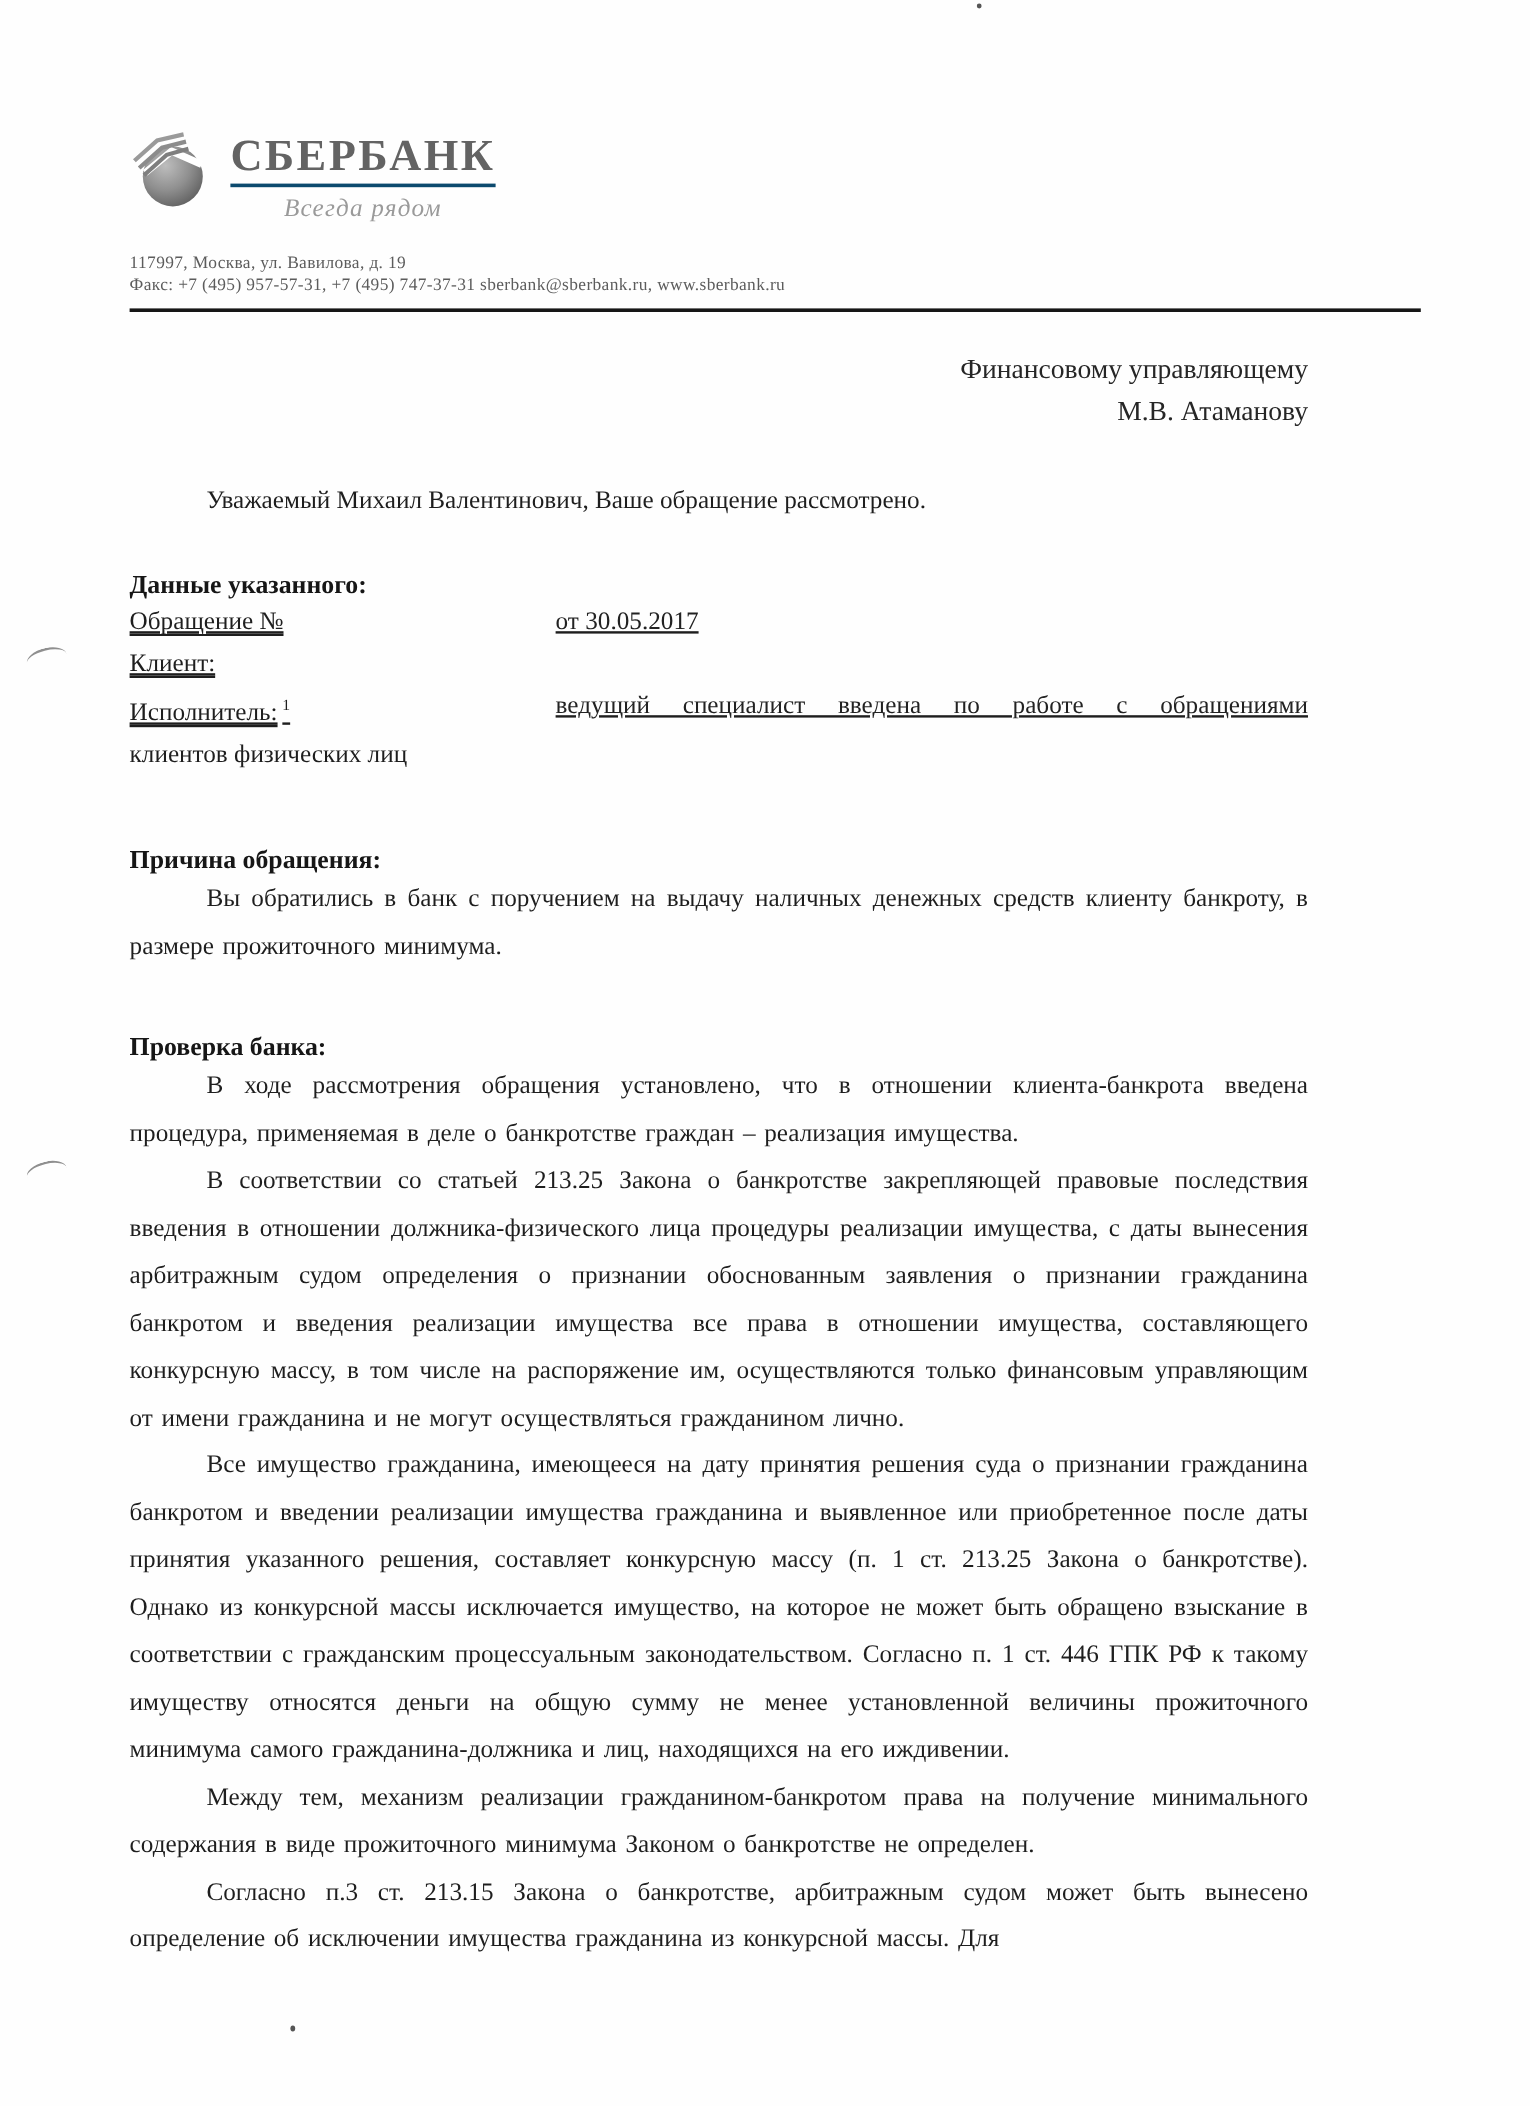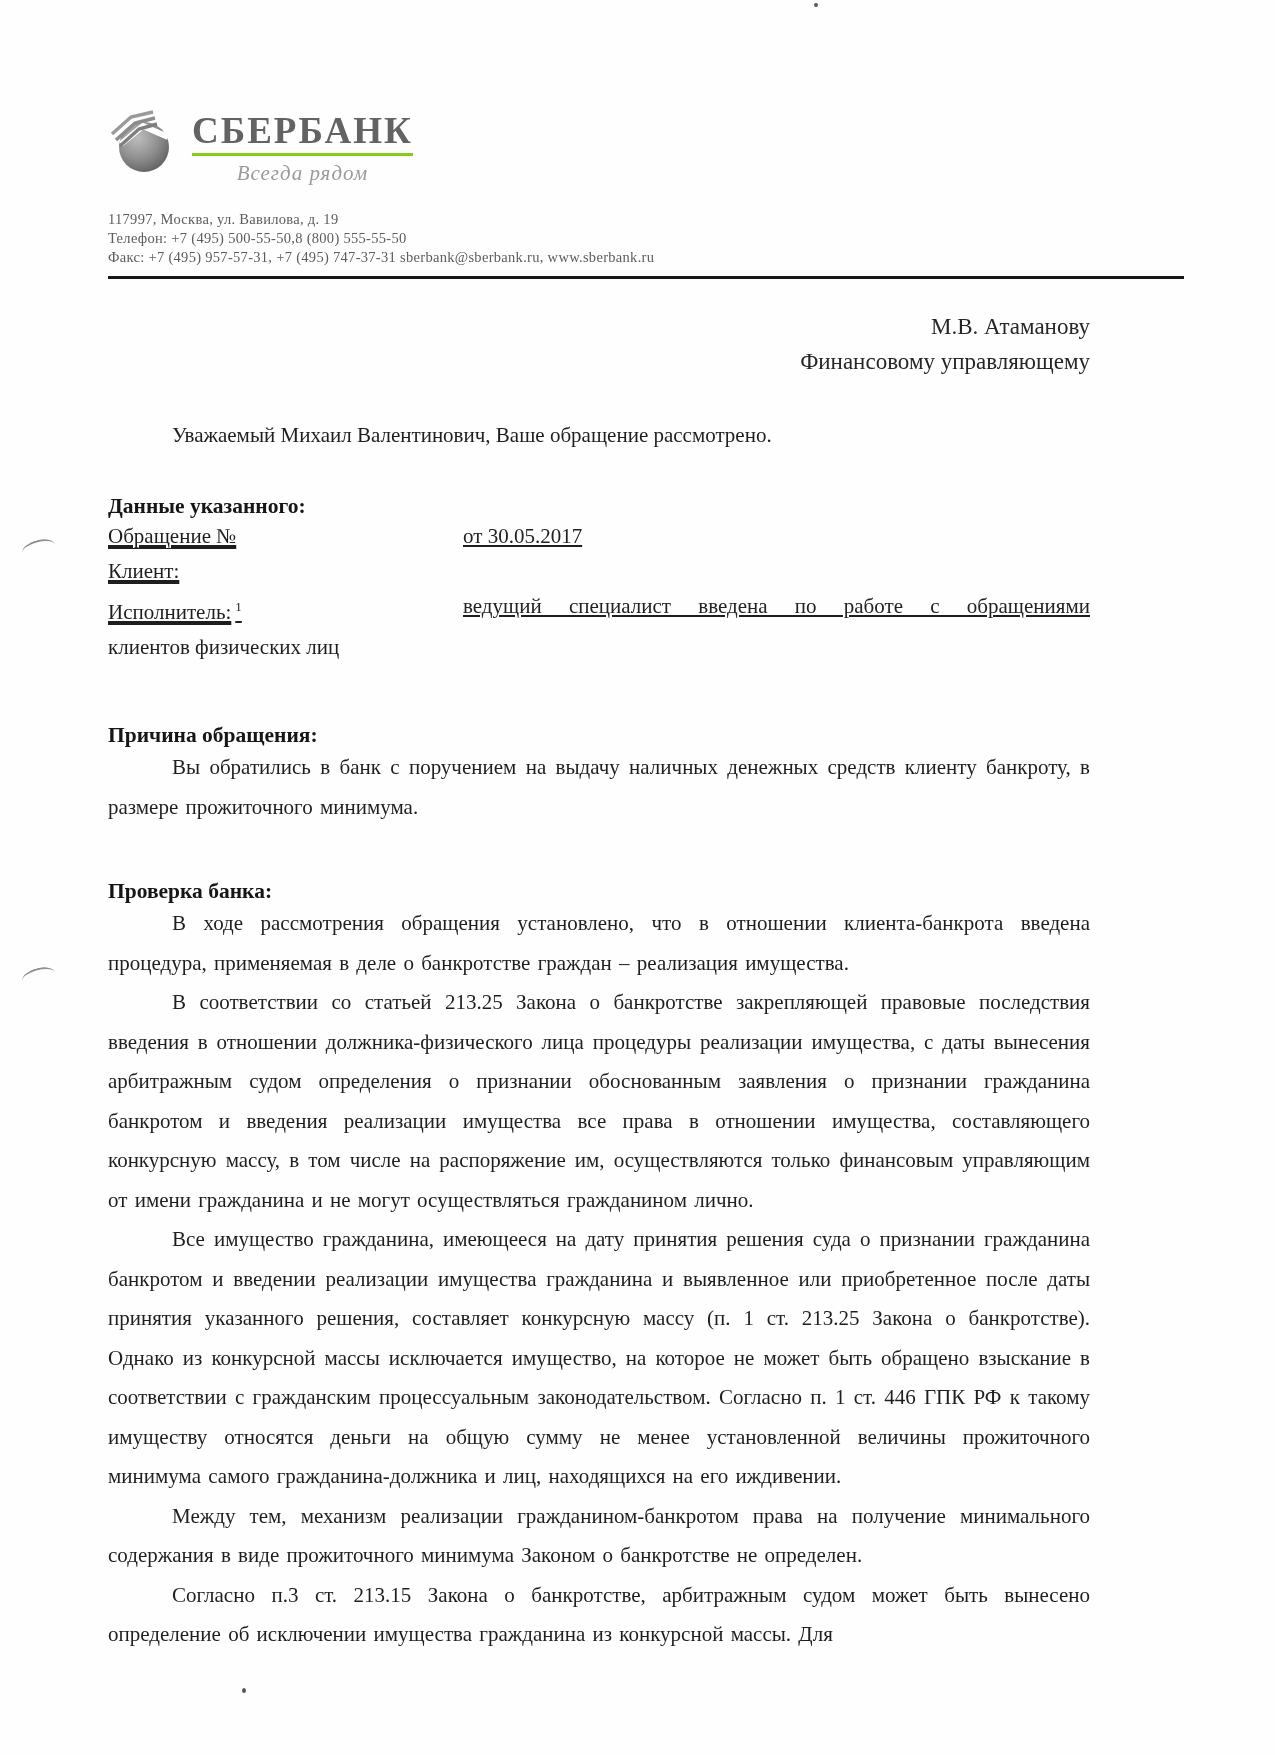--- a/index.html
+++ b/index.html
@@ -13,21 +13,21 @@
     color:#1e1e1e;
   }
   .content{position:absolute;left:108px;top:104px;width:982px;}
 
   
   .logo-row{display:flex;align-items:flex-start;gap:14px;}
   .logo-svg{flex:0 0 auto;}
   .brand-block{padding-top:8px;}
   .brand{
     font-size:37px;font-weight:bold;letter-spacing:2px;color:#636363;
-    border-bottom:3px solid #84cc16;padding-bottom:4px;line-height:1;
+    border-bottom:3px solid #0c4a6e;padding-bottom:4px;line-height:1;
   }
   .tagline{
     font-style:italic;font-size:21px;color:#9a9a9a;
     text-align:center;margin-top:5px;letter-spacing:1px;
   }
   .addr{margin-top:24px;font-size:14.5px;line-height:19px;color:#5c5c5c;letter-spacing:.3px;}
   .rule{margin-top:9px;height:3px;background:#161616;width:1076px;}
 
   
   .recipient{margin-top:30px;text-align:right;font-size:23px;line-height:35px;color:#262626;}
@@ -93,29 +93,28 @@
           <path d="M8 36 L27 19 L47 14" fill="none" stroke="#8c8c8c" stroke-width="3.5"></path>
           <path d="M12 42 L31 25 L49 20" fill="none" stroke="#7f7f7f" stroke-width="3.5"></path>
         </svg>
         <div class="brand-block">
           <div class="brand">СБЕРБАНК</div>
           <div class="tagline">Всегда рядом</div>
         </div>
       </div>
       <div class="addr">
         <div>117997, Москва, ул. Вавилова, д. 19</div>
-        <div>Телефон: +7 (495) 500-55-50,8 (800) 555-55-50</div>
         <div>Факс: +7 (495) 957-57-31, +7 (495) 747-37-31 sberbank@sberbank.ru, www.sberbank.ru</div>
       </div>
       <div class="rule"></div>
     </div>
 
     <div class="recipient">
+      <div>Финансовому управляющему</div>
       <div>М.В. Атаманову</div>
-      <div>Финансовому управляющему</div>
     </div>
 
     <p class="salutation">Уважаемый Михаил Валентинович, Ваше обращение рассмотрено.</p>
 
     <div class="req">
       <div class="heading">Данные указанного:</div>
       <div class="row">
         <span class="lbl"><span class="u">Обращение №</span></span>
         <span class="val">от 30.05.2017</span>
       </div>

